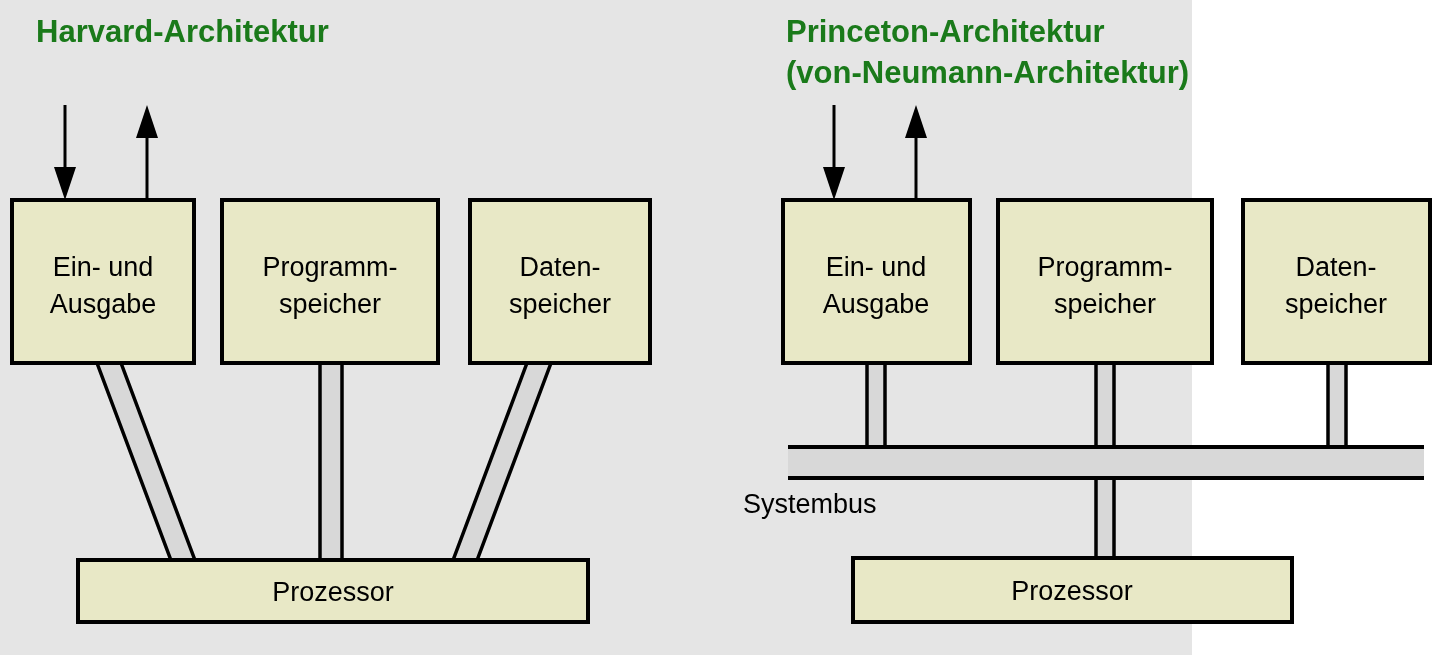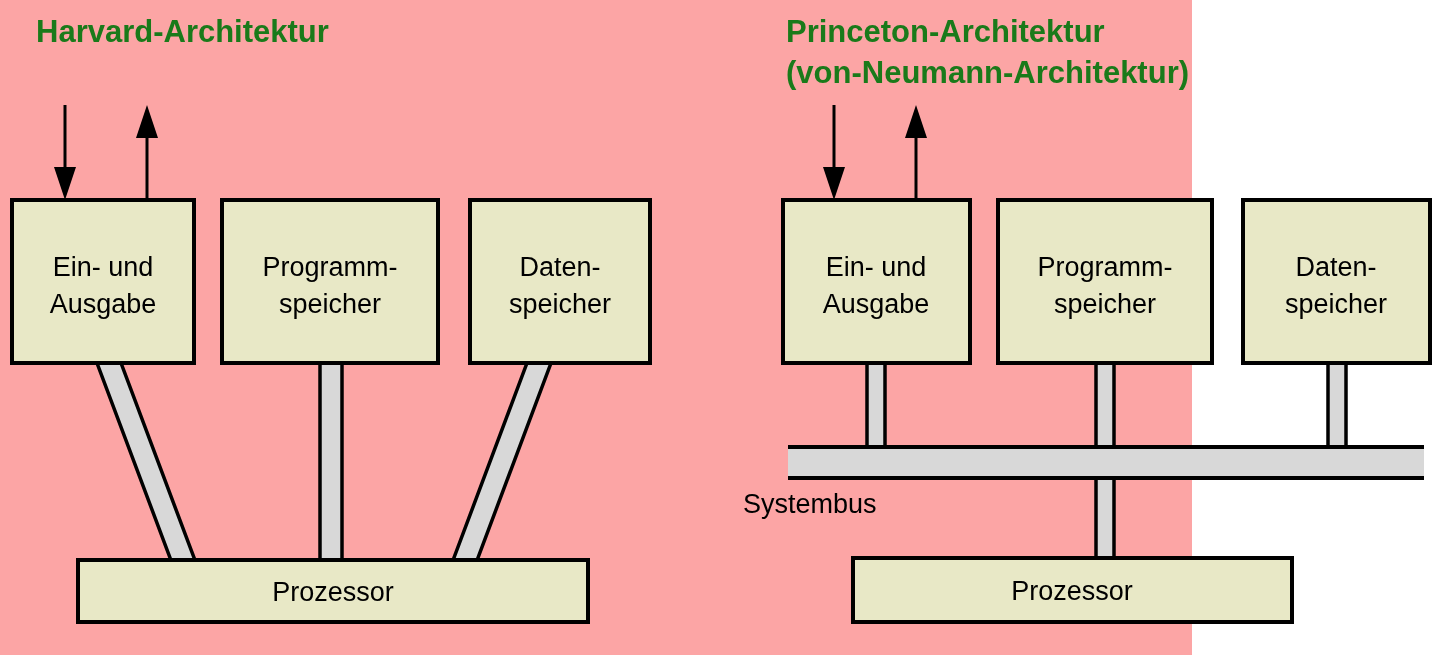--- a/index.html
+++ b/index.html
@@ -10,21 +10,21 @@
   body {
     width: 1448px;
     height: 655px;
     font-family: "Liberation Sans", sans-serif;
     overflow: hidden;
   }
   #stage {
     position: relative;
     width: 1192px;
     height: 655px;
-    background: #fca5a5;
+    background: #e5e5e5;
   }
   svg.diagram {
     position: absolute;
     left: 0;
     top: 0;
     width: 1448px;
     height: 655px;
   }
   .title-text {
     font-family: "Liberation Sans", sans-serif;

